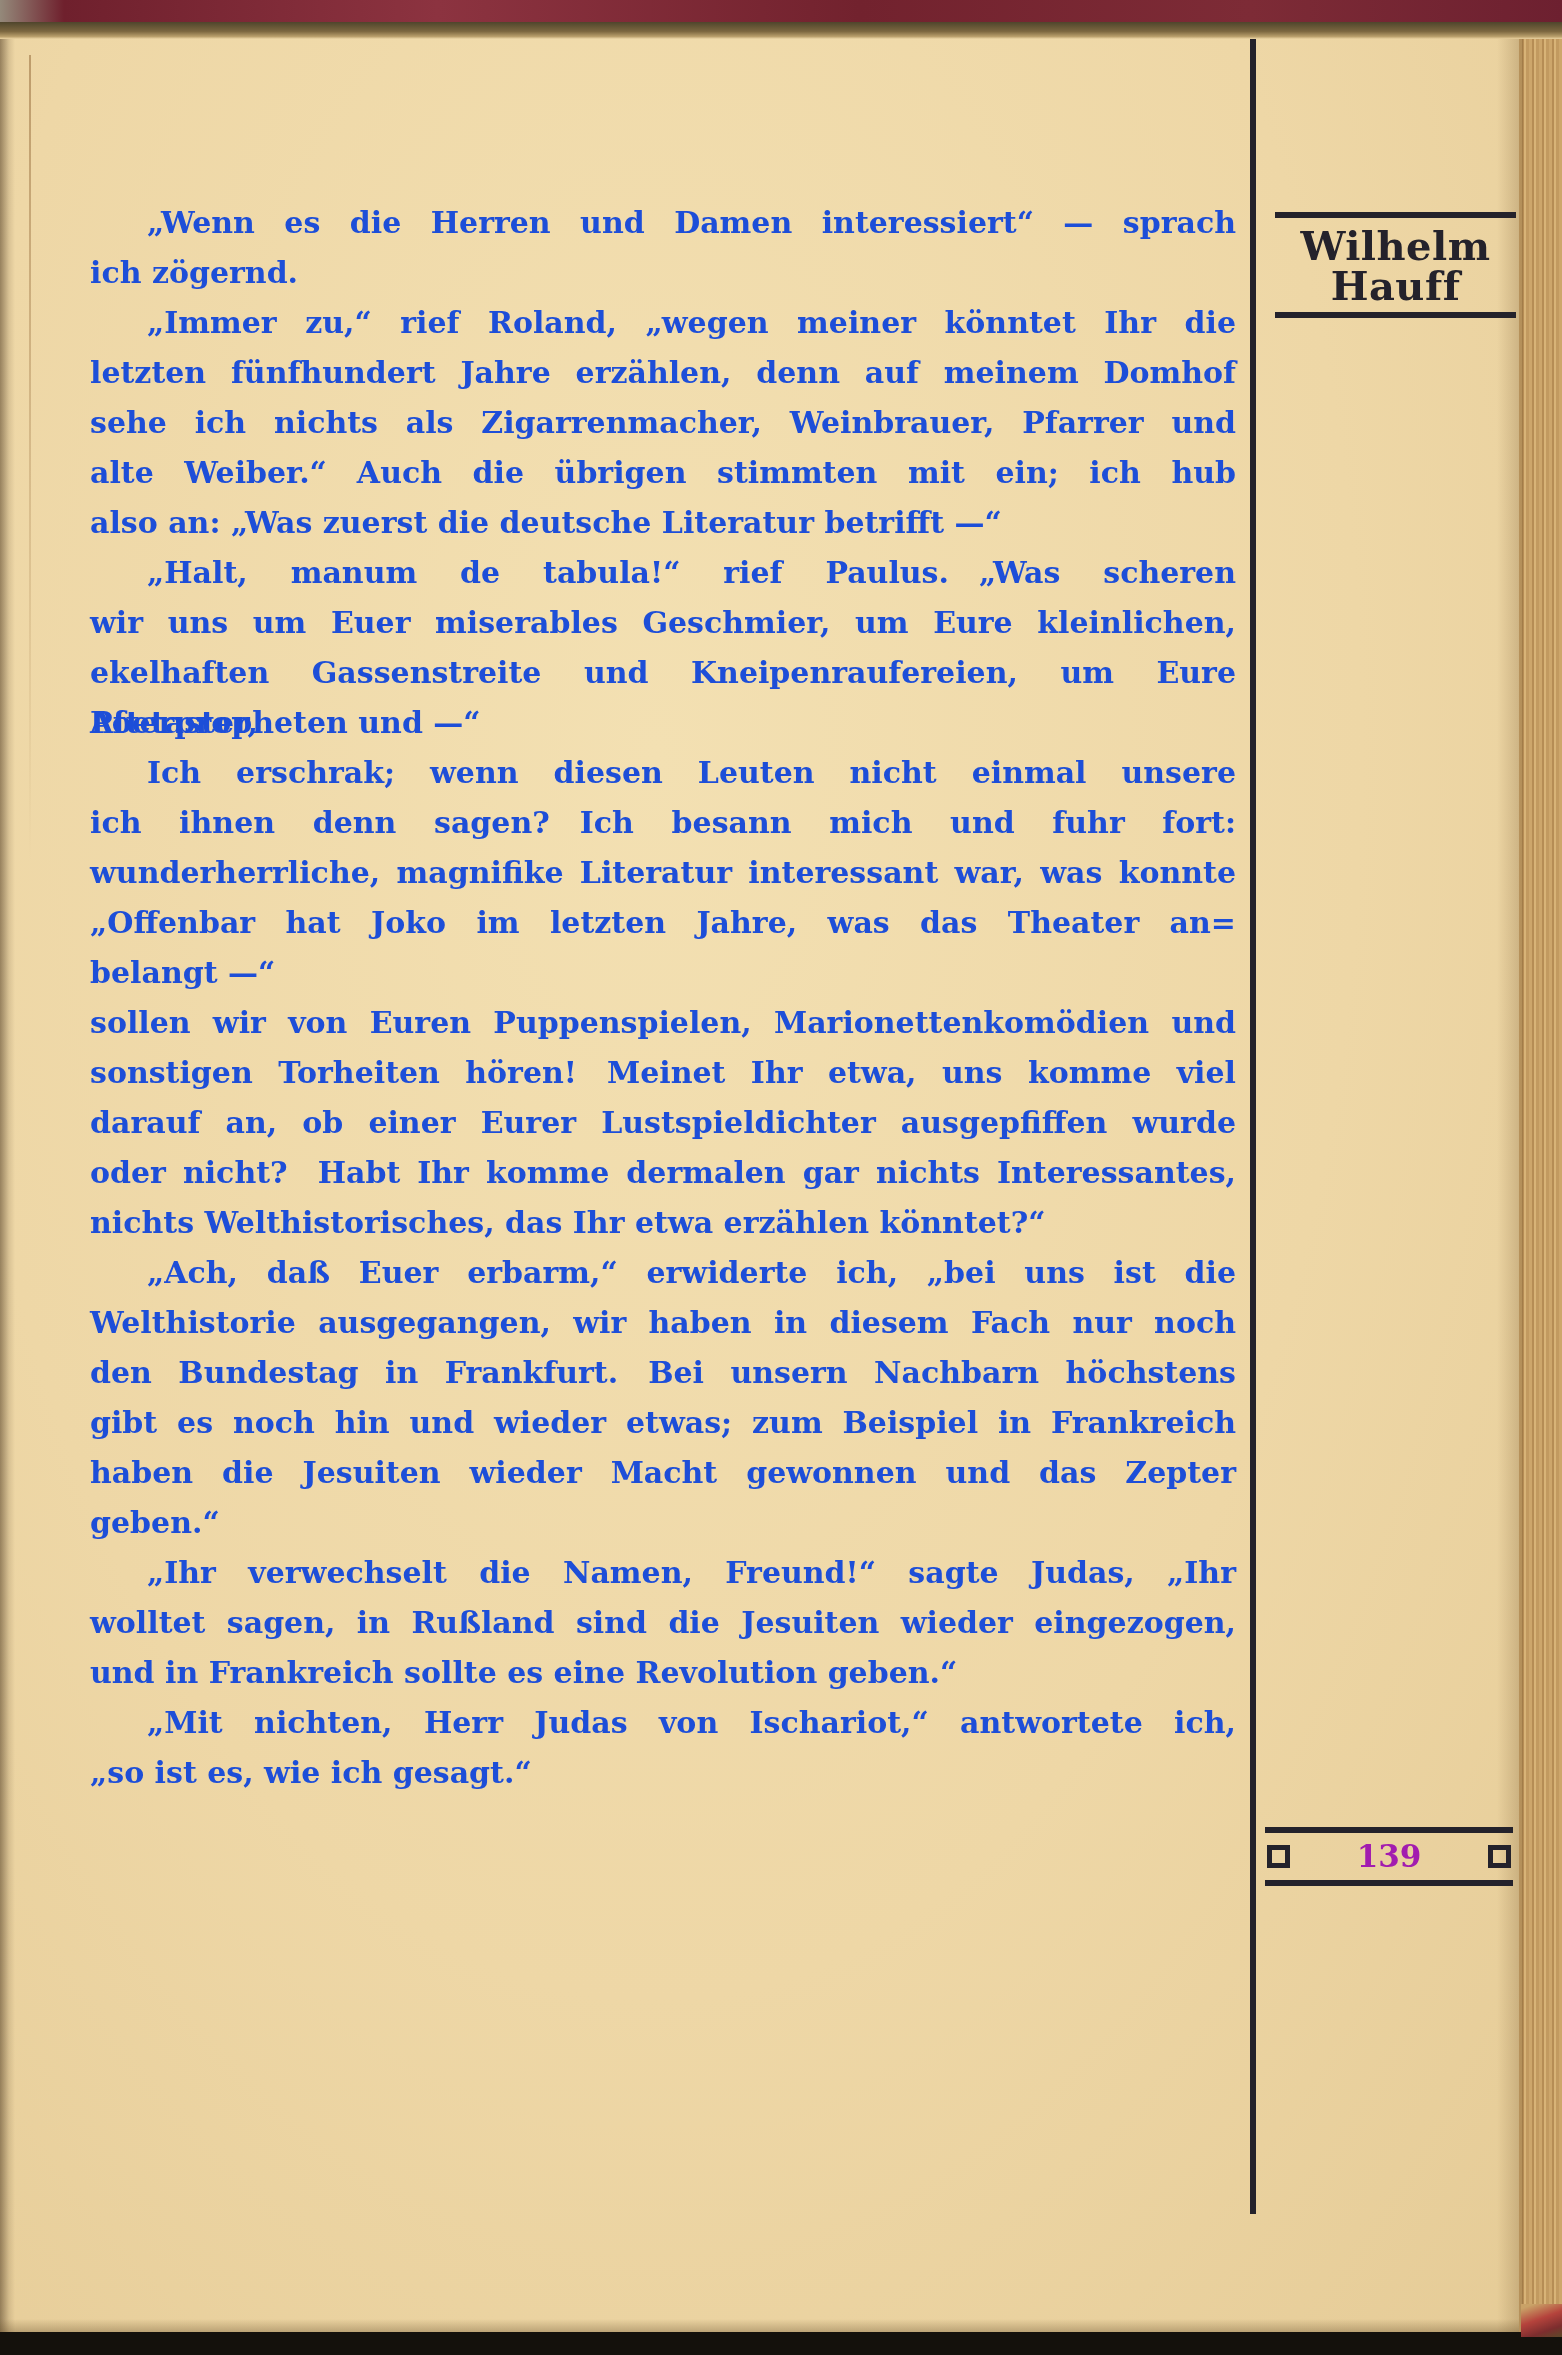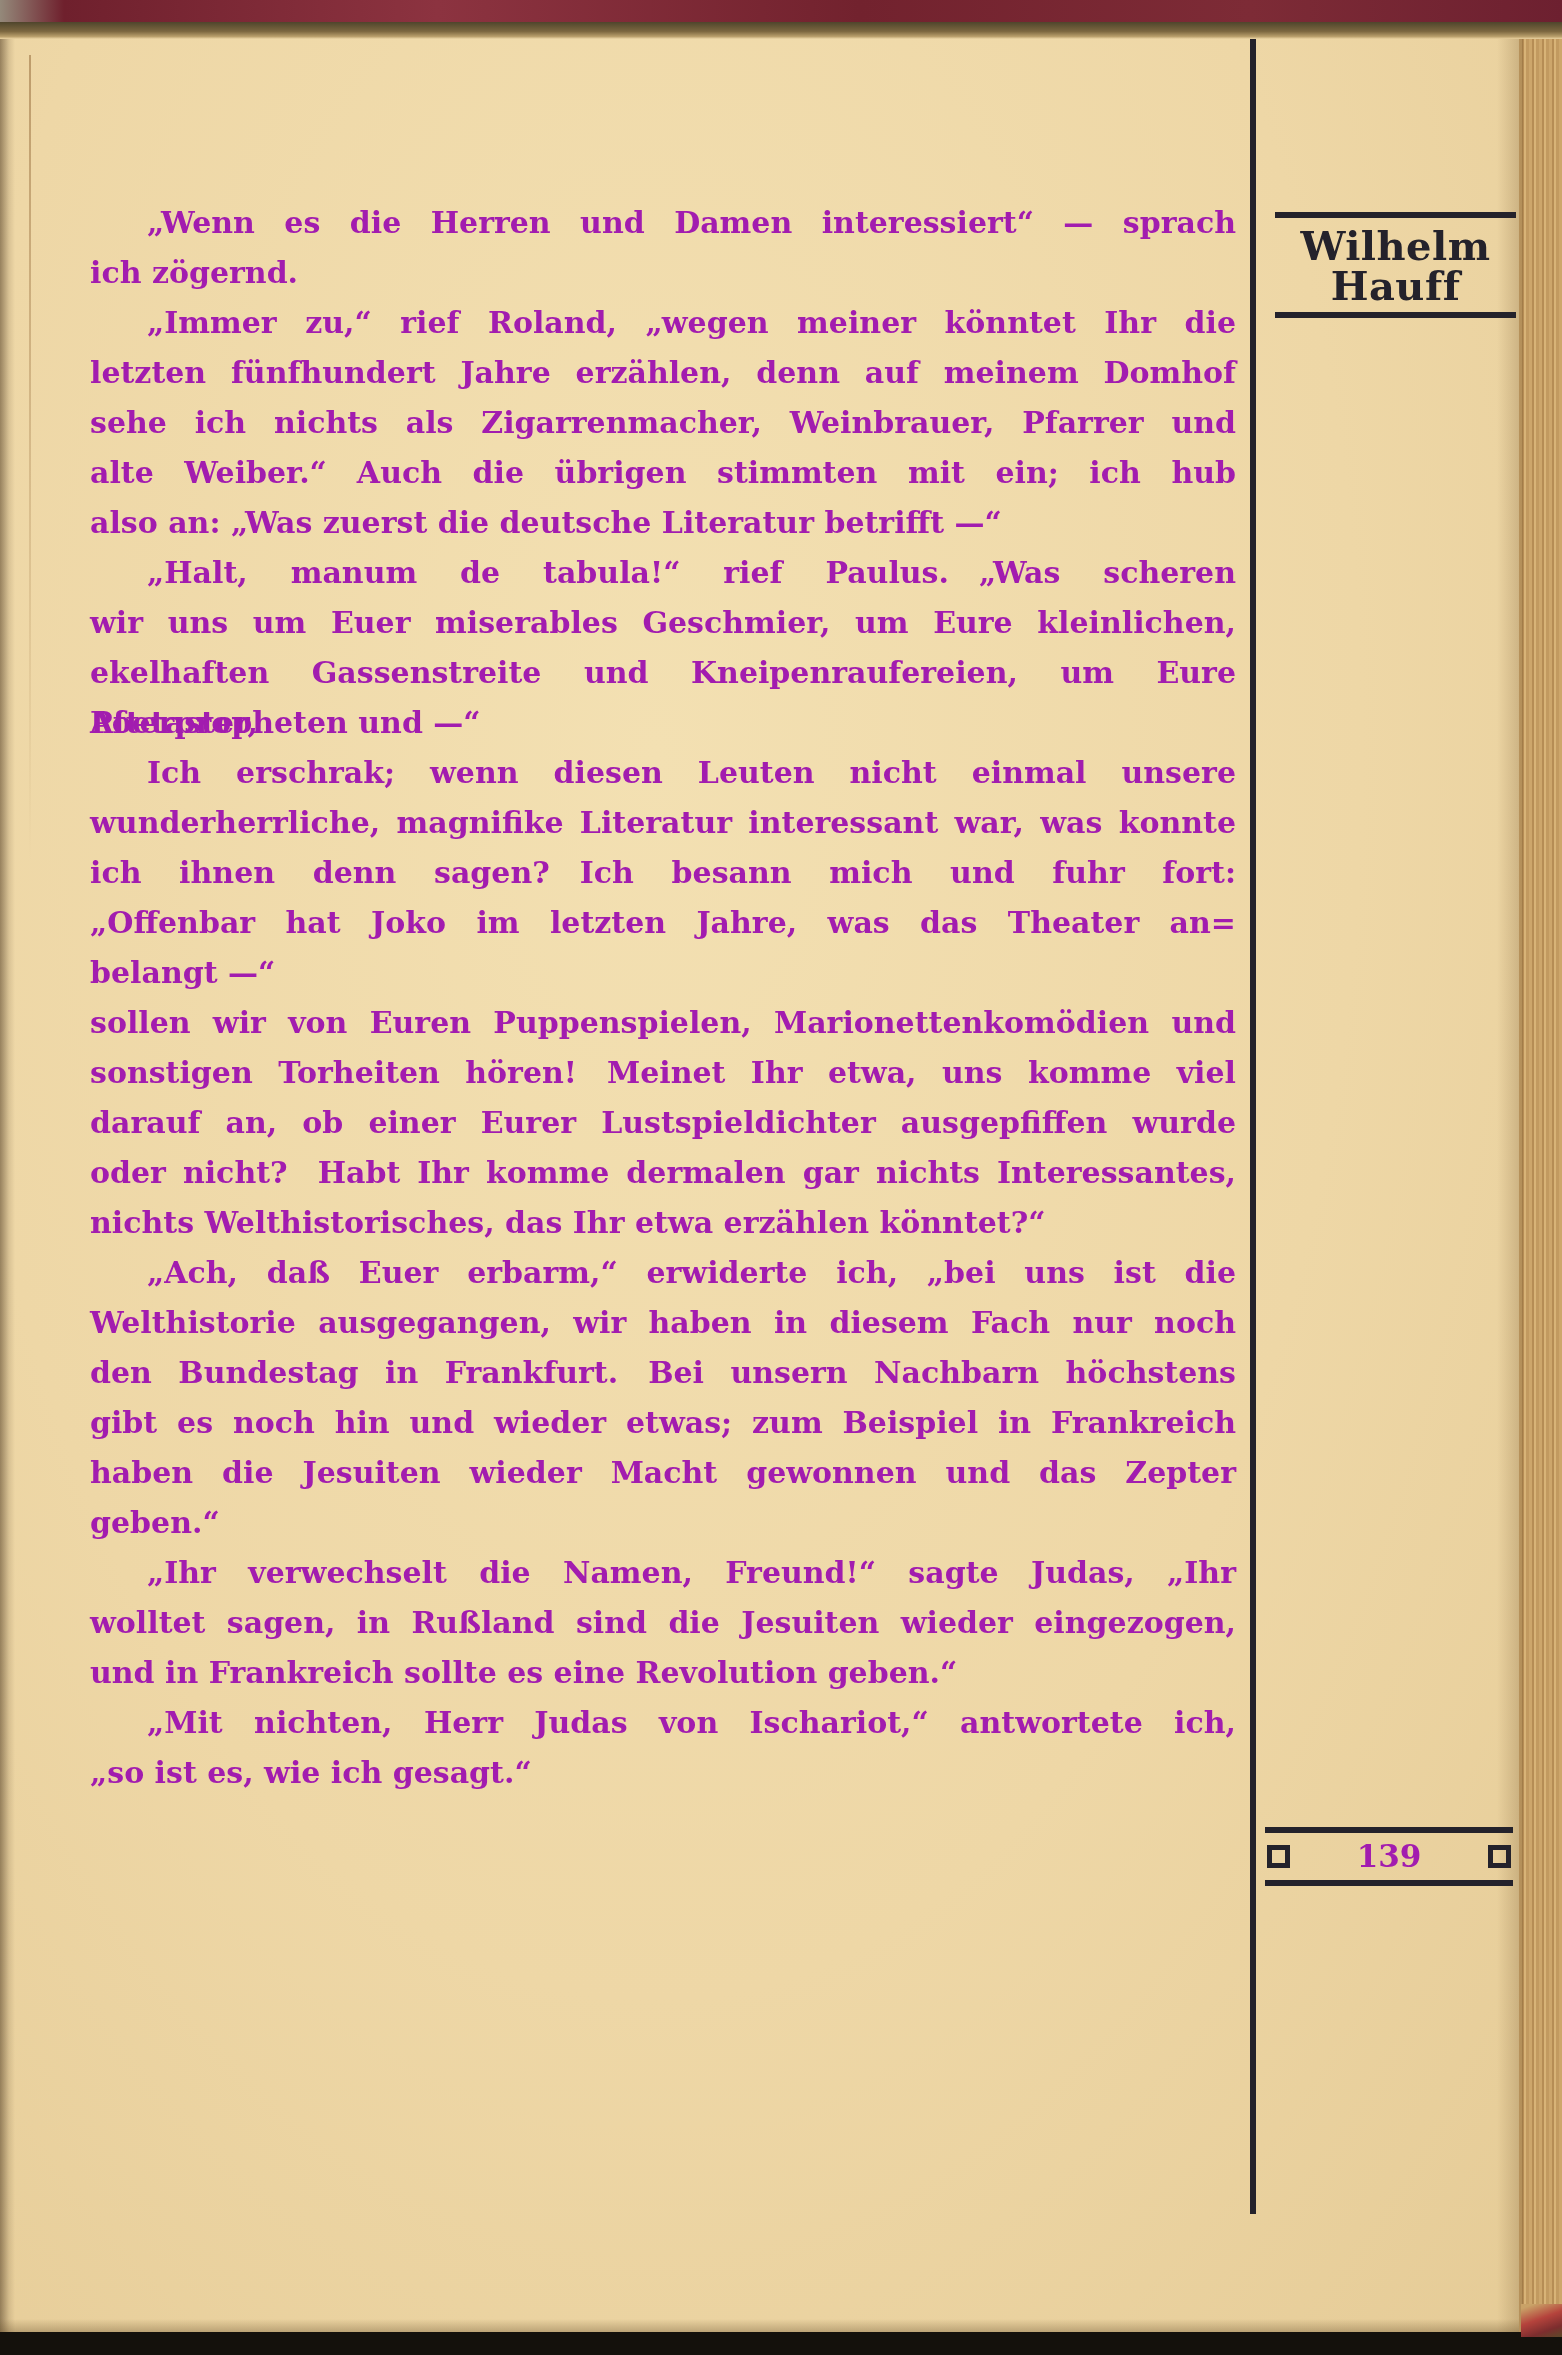--- a/index.html
+++ b/index.html
@@ -24,21 +24,21 @@
   .bottom-shadow{position:absolute;left:0;right:44px;bottom:23px;height:13px;
     background:linear-gradient(180deg,rgba(0,0,0,0),rgba(100,75,40,.35));}
   .bottom-band{position:absolute;left:0;right:0;bottom:0;height:23px;background:#14110c;}
   .stack-corner{position:absolute;right:0;bottom:18.4px;width:42px;height:33px;
     background:linear-gradient(160deg,#c9a267 10%,#b5433c 45%,#7c2d2e 75%,#5c4a28 100%);}
   
   .divider{position:absolute;left:1250px;top:39px;width:6.4px;height:2175px;background:#24222b;}
   
   .text-block{
     position:absolute;left:90px;top:198px;width:1146px;
-    color:#a21caf;font-size:30px;font-weight:bold;line-height:50px;
+    color:#1d4ed8;font-size:30px;font-weight:bold;line-height:50px;
   }
   .line{height:50px;text-align:justify;text-align-last:justify;text-justify:inter-word;white-space:pre-wrap;}
   .line.first{text-indent:57px;}
   .line.last{text-align-last:left;}
   
   .running-header{position:absolute;left:1275px;top:212px;width:241px;}
   .rule{height:6.4px;background:#24222b;}
   .rule.thin{height:5.5px;}
   .author{font-size:40px;font-weight:bold;text-align:center;color:#24222b;
     padding:7.3px 0 6.4px;line-height:1;letter-spacing:0.5px;}
@@ -92,22 +92,22 @@
     <div class="line last">also an: „Was zuerst die deutsche Literatur betrifft —“</div>
   </div>
   <div>
     <div class="line first">„Halt, manum de tabula!“ rief Paulus. „Was scheren</div>
     <div class="line">wir uns um Euer miserables Geschmier, um Eure kleinlichen,</div>
     <div class="line">ekelhaften Gassenstreite und Kneipenraufereien, um Eure Poetaster,</div>
     <div class="line last">Afterpropheten und —“</div>
   </div>
   <div>
     <div class="line first">Ich erschrak; wenn diesen Leuten nicht einmal unsere</div>
+    <div class="line">ich ihnen denn sagen? Ich besann mich und fuhr fort:</div>
     <div class="line">wunderherrliche, magnifike Literatur interessant war, was konnte</div>
-    <div class="line">ich ihnen denn sagen? Ich besann mich und fuhr fort:</div>
     <div class="line">„Offenbar hat Joko im letzten Jahre, was das Theater an=</div>
     <div class="line last">belangt —“</div>
   </div>
   <div>
     <div class="line">sollen wir von Euren Puppenspielen, Marionettenkomödien und</div>
     <div class="line">sonstigen Torheiten hören! Meinet Ihr etwa, uns komme viel</div>
     <div class="line">darauf an, ob einer Eurer Lustspieldichter ausgepfiffen wurde</div>
     <div class="line">oder nicht? Habt Ihr komme dermalen gar nichts Interessantes,</div>
     <div class="line last">nichts Welthistorisches, das Ihr etwa erzählen könntet?“</div>
   </div>

